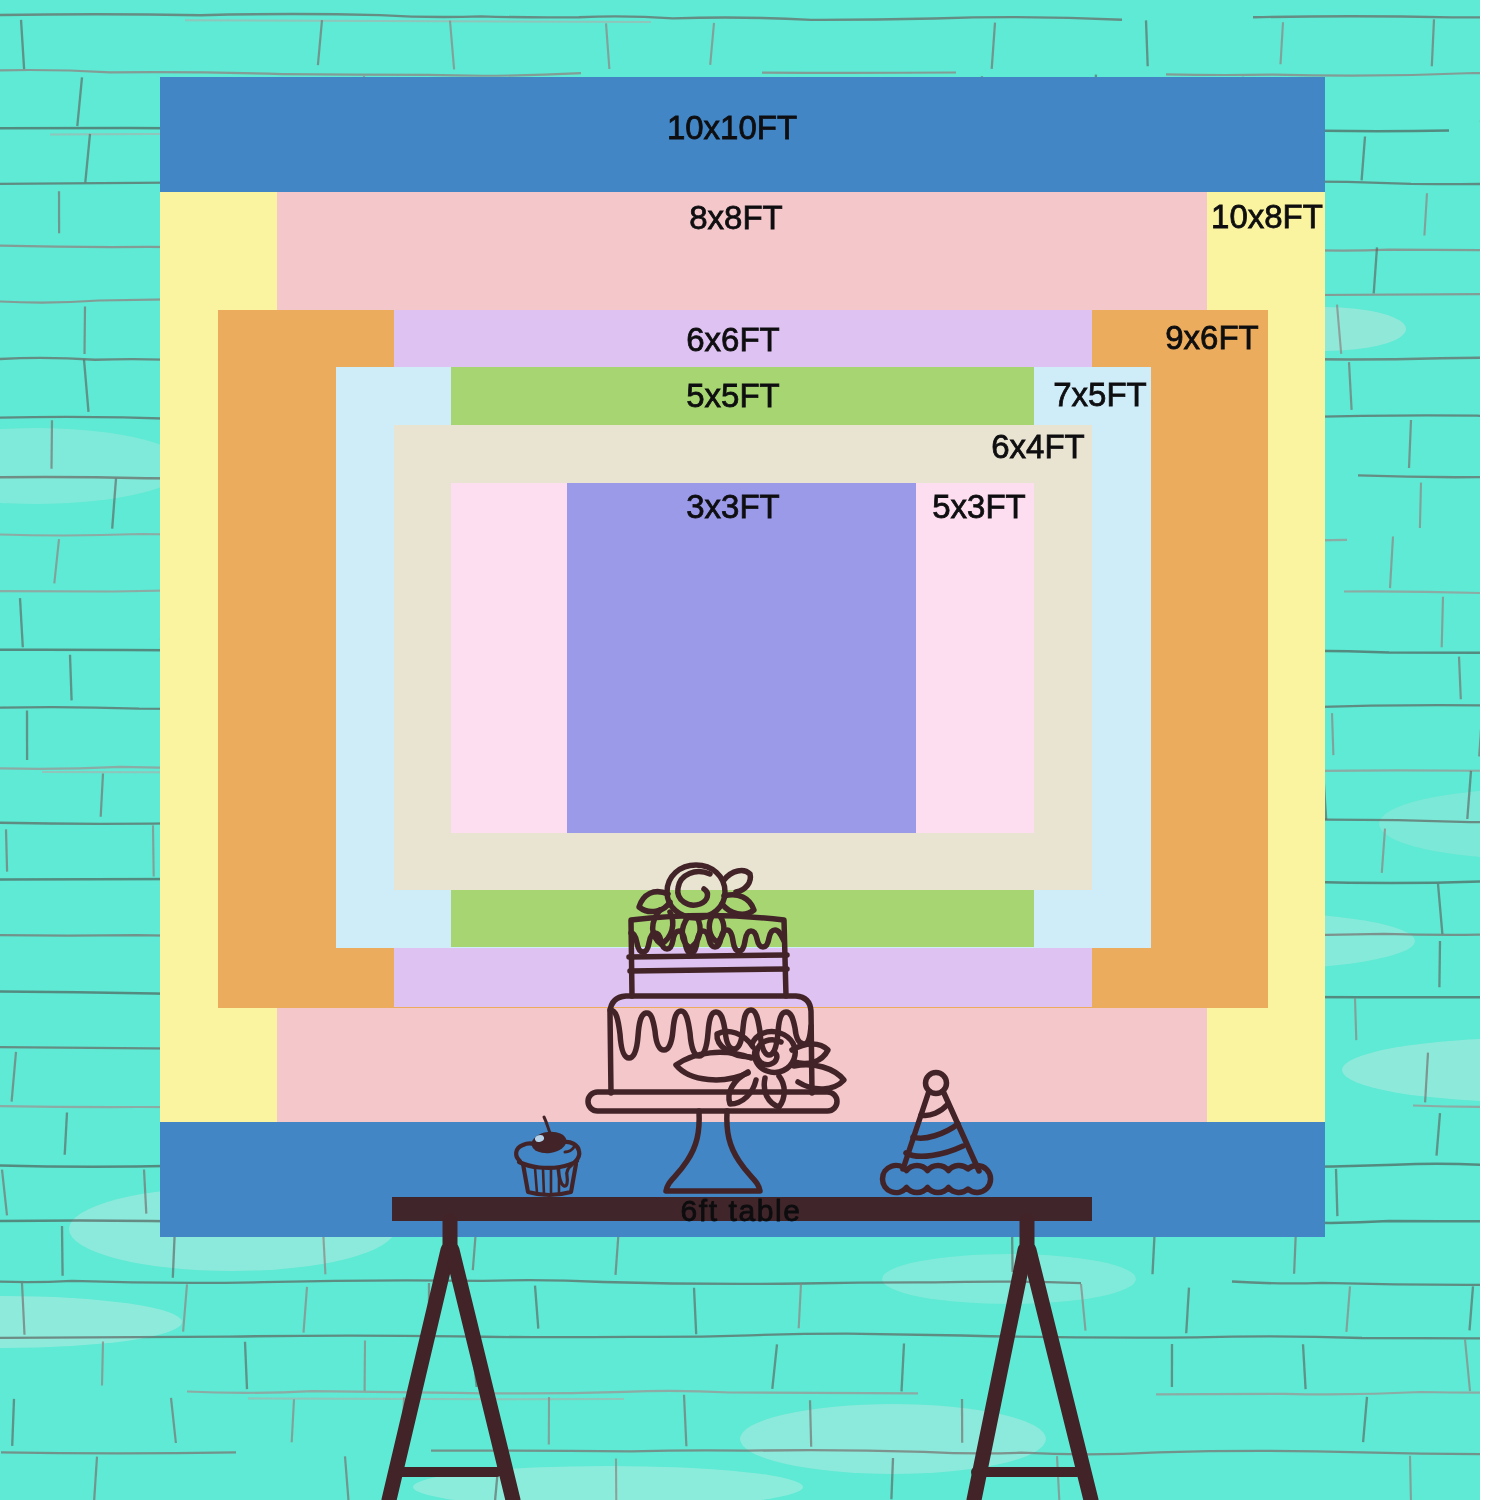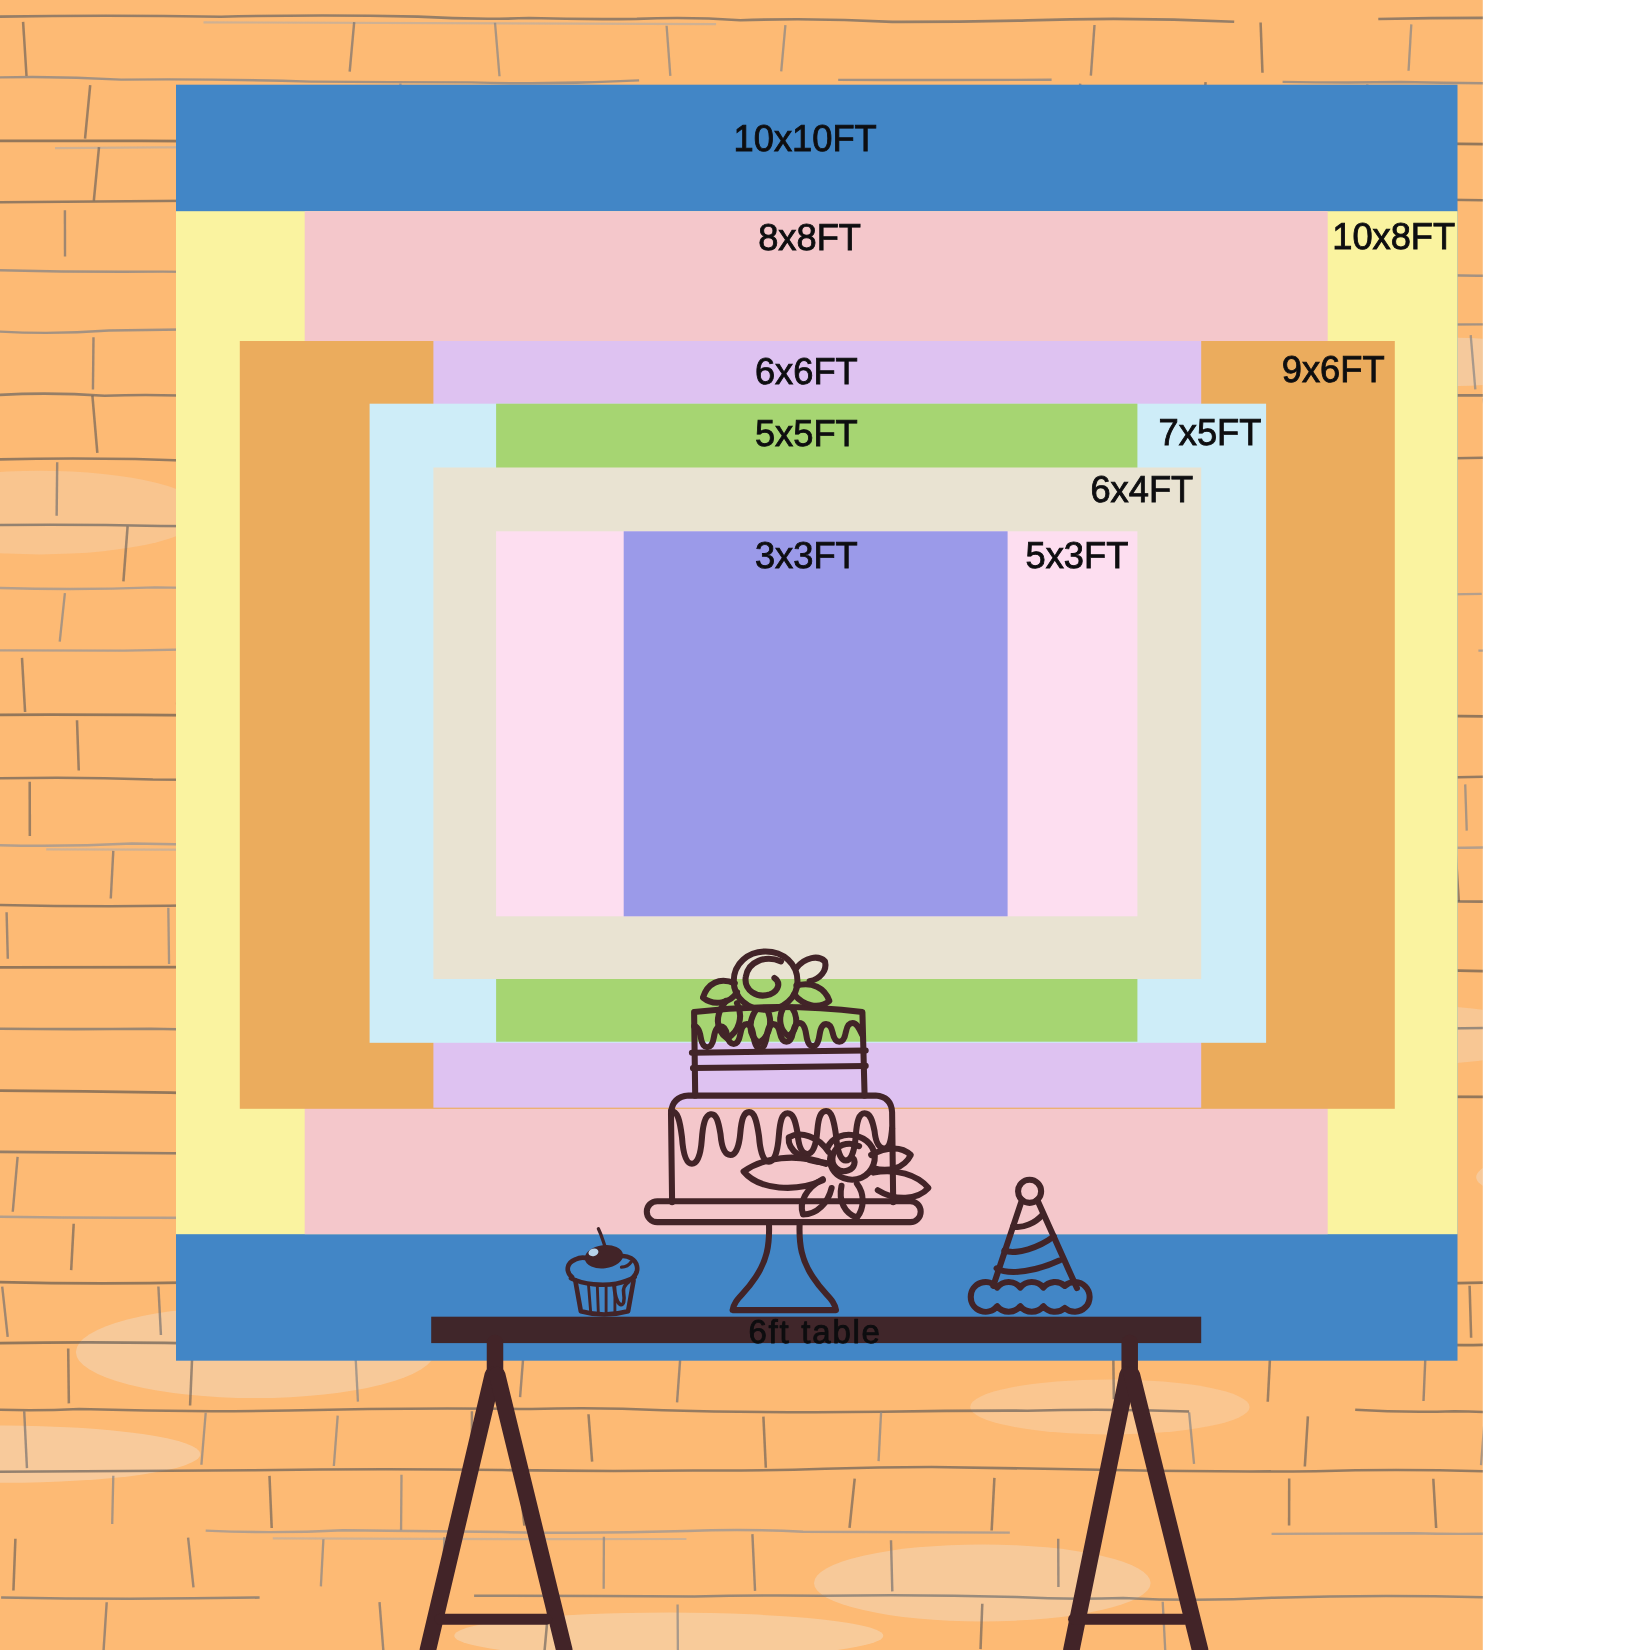--- a/index.html
+++ b/index.html
@@ -1,15 +1,15 @@
 <!DOCTYPE html>
 <html><head><meta charset="utf-8">
 <style>
 html,body{margin:0;padding:0}
-#c{position:relative;width:1348px;height:1500px;overflow:hidden;background:#fdba74;font-family:"Liberation Sans",sans-serif}
+#c{position:relative;width:1480px;height:1500px;overflow:hidden;background:#5eead4;font-family:"Liberation Sans",sans-serif}
 .r{position:absolute}
 .lbl{position:absolute;color:#0e0e10;font-weight:400;font-size:34px;-webkit-text-stroke:0.8px #0e0e10;transform:translate(-50%,-50%) scaleX(.97);white-space:nowrap}
 </style></head><body>
 <div id="c">
 
 <svg width="1500" height="1500" viewBox="0 0 1500 1500" style="position:absolute;left:0;top:0">
       <ellipse cx="560" cy="330" rx="92" ry="47" fill="#f0eeed" opacity="0.30"></ellipse>
       <ellipse cx="404" cy="402" rx="181" ry="43" fill="#eceae9" opacity="0.20"></ellipse>
       <ellipse cx="1009" cy="1279" rx="127" ry="25" fill="#f0eeed" opacity="0.23"></ellipse>
       <ellipse cx="460" cy="372" rx="160" ry="38" fill="#f0eeed" opacity="0.22"></ellipse>

